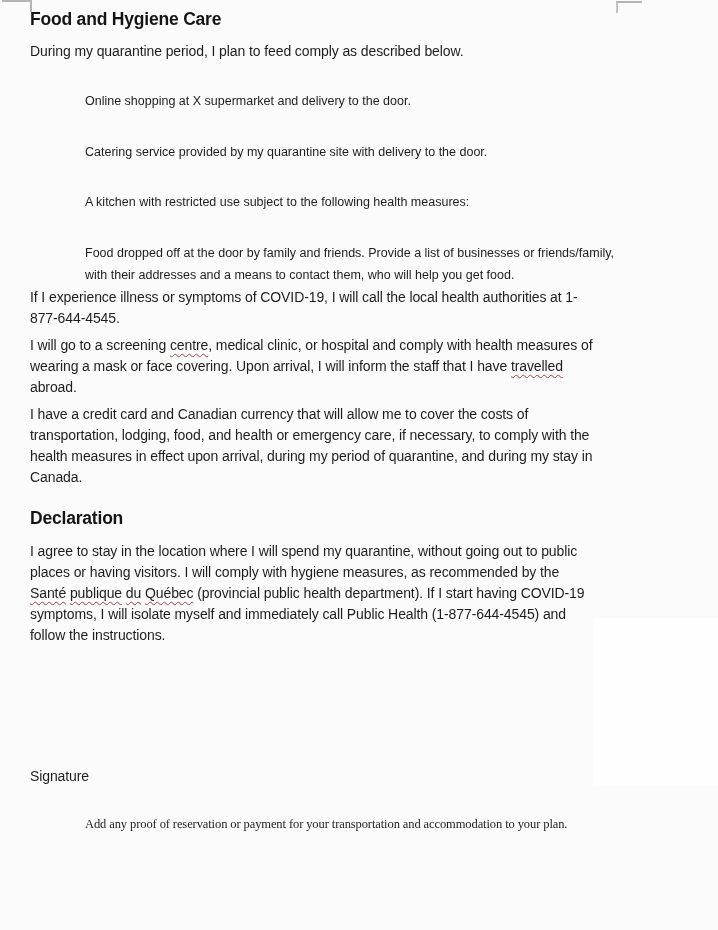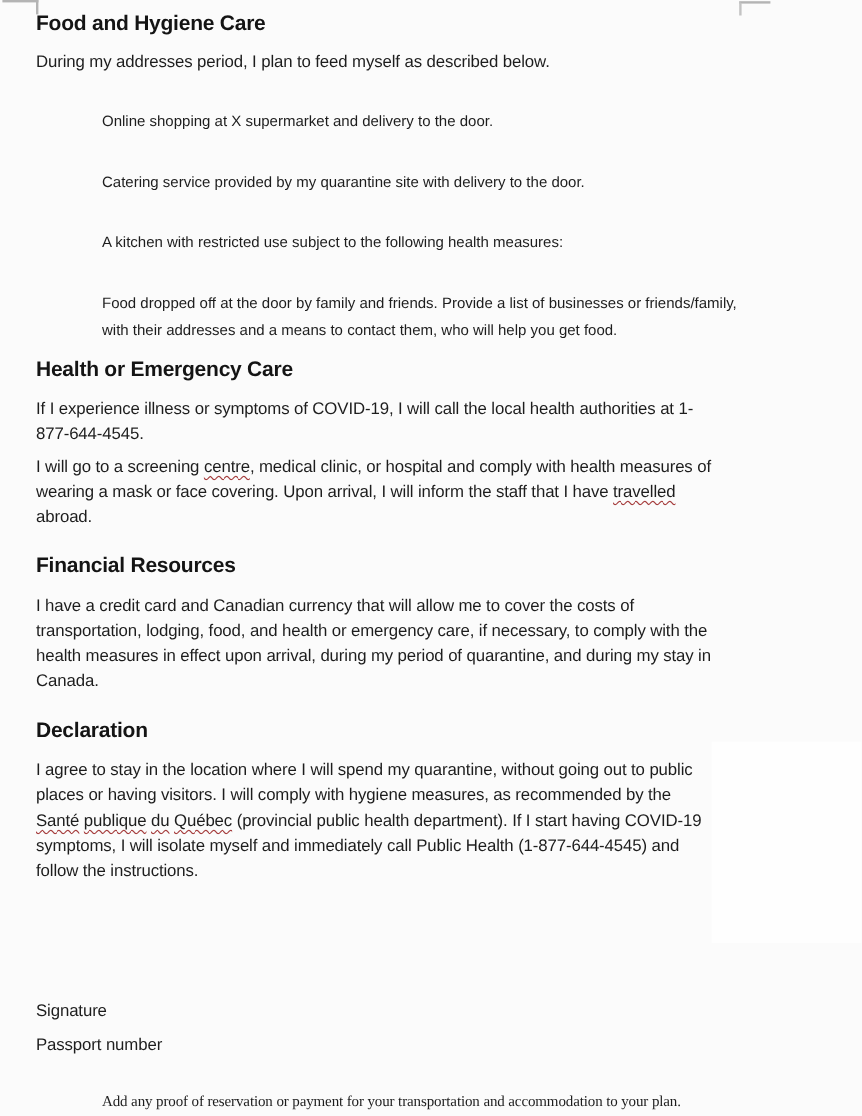--- a/index.html
+++ b/index.html
@@ -47,66 +47,63 @@
   }
   .indent-list li { white-space: pre-line; margin-top: 28px; }
   .sq {
     text-decoration-line: underline;
     text-decoration-style: wavy;
     text-decoration-color: #a63f3f;
     text-decoration-thickness: 1px;
     text-underline-offset: 3px;
     margin-top: 39px;
   }
-  .fields { margin-top: 92px; }
+  .fields { margin-top: 116px; }
   .field-label { font-size: 14px; line-height: 28px; letter-spacing: -0.1px; }
   .footer-note {
     margin: 25px 0 0 55px;
     font-size: 12.5px; line-height: 18px; letter-spacing: -0.1px; font-family: Liberation Serif, serif;
   }
 </style>
 </head>
 <body>
 
 <div class="page">
 
   <div class="crop-mark tl"></div>
   <div class="crop-mark tr"></div>
   <div class="scan-artifact"></div>
 
   <h2 class="heading first">Food and Hygiene Care</h2>
-  <p class="body-text intro">During my addresses period, I plan to feed myself as described below.</p>
+  <p class="body-text intro">During my quarantine period, I plan to feed comply as described below.</p>
   <ul class="indent-list">
     <li>Online shopping at X supermarket and delivery to the door.</li>
     <li>Catering service provided by my quarantine site with delivery to the door.</li>
     <li>A kitchen with restricted use subject to the following health measures:</li>
     <li>Food dropped off at the door by family and friends. Provide a list of businesses or friends/family,
 with their addresses and a means to contact them, who will help you get food.</li>
   </ul>
 
-  <h2 class="heading after-list">Health or Emergency Care</h2>
   <p class="body-text">If I experience illness or symptoms of COVID-19, I will call the local health authorities at 1-
 877-644-4545.</p>
   <p class="body-text"><span>I will go to a screening </span><span class="sq">centre</span><span>, medical clinic, or hospital and comply with health measures of
 wearing a mask or face covering. Upon arrival, I will inform the staff that I have </span><span class="sq">travelled</span><span>
 abroad.</span></p>
 
-  <h2 class="heading gap-20">Financial Resources</h2>
   <p class="body-text">I have a credit card and Canadian currency that will allow me to cover the costs of
 transportation, lodging, food, and health or emergency care, if necessary, to comply with the
 health measures in effect upon arrival, during my period of quarantine, and during my stay in
 Canada.</p>
 
   <h2 class="heading gap-20">Declaration</h2>
   <p class="body-text"><span>I agree to stay in the location where I will spend my quarantine, without going out to public
 places or having visitors. I will comply with hygiene measures, as recommended by the
 </span><span class="sq">Santé</span> <span class="sq">publique</span> <span class="sq">du</span> <span class="sq">Québec</span><span> (provincial public health department). If I start having COVID-19
 symptoms, I will isolate myself and immediately call Public Health (1-877-644-4545) and
 follow the instructions.</span></p>
 
   <div class="fields">
     <div class="field-label">Signature</div>
-    <div class="field-label">Passport number</div>
   </div>
 
   <p class="footer-note">Add any proof of reservation or payment for your transportation and accommodation to your plan.</p>
 
 </div>
 
 </body></html>

